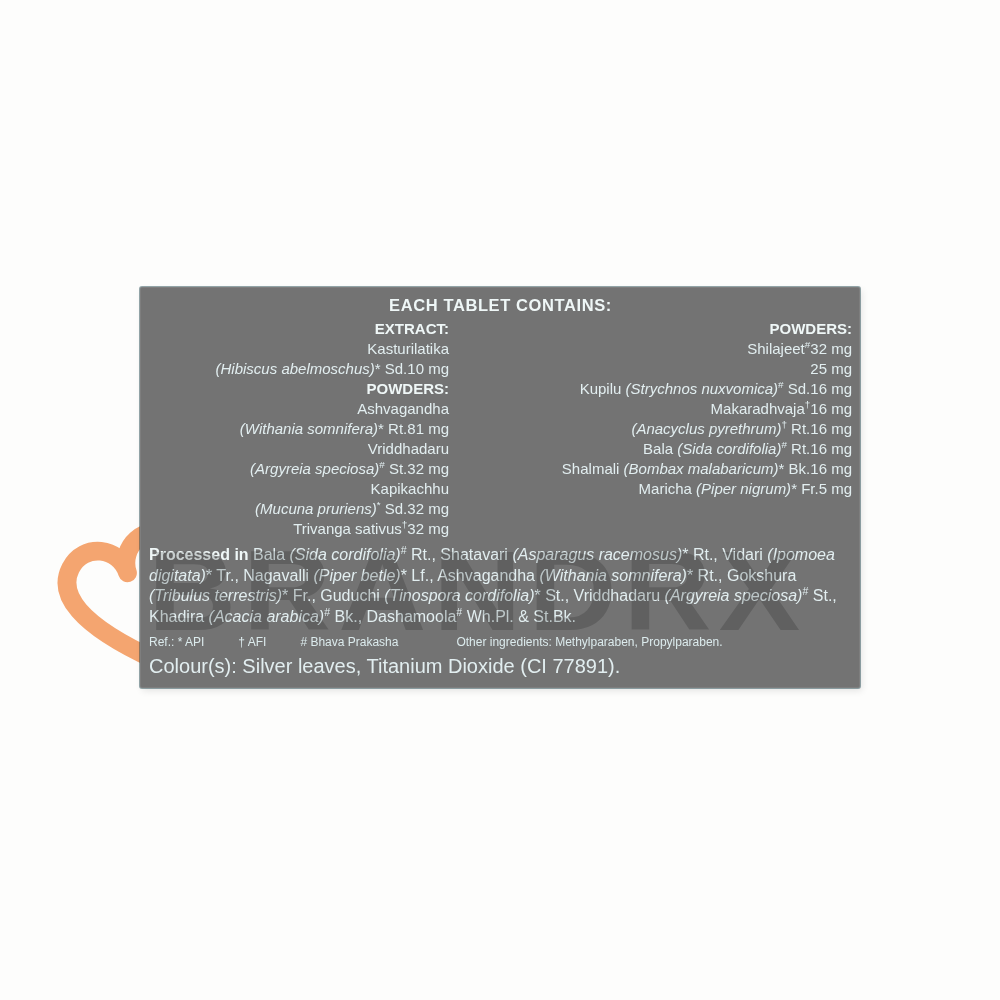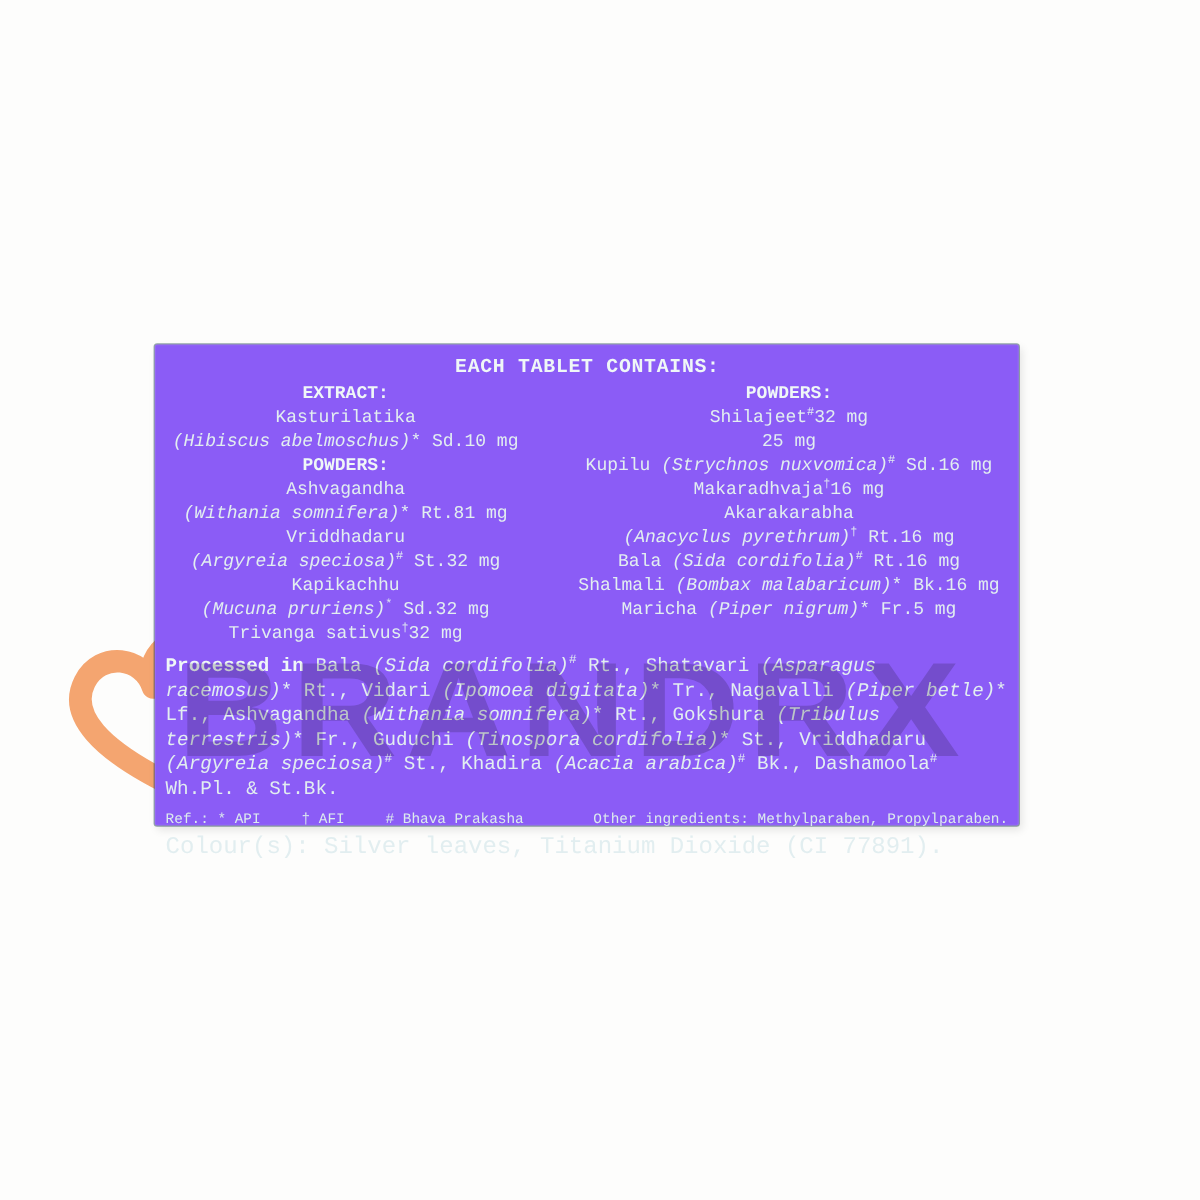--- a/index.html
+++ b/index.html
@@ -6,38 +6,37 @@
   .page {
     position:relative; width:1000px; height:1000px;
     background:#fdfdfc; overflow:hidden;
     font-family:"Liberation Sans", sans-serif;
   }
   .brand-logo {
     position:absolute; left:52px; top:512px; width:170px; height:180px;
     opacity:0.8;
   }
   .ingredients-label {
-    position:absolute; left:129px; top:287px; width:720px; height:401px;
-    background:#8b5cf6;
+    position:absolute; left:140px; top:287px; width:720px; height:401px;
+    background:#737373;
     box-shadow: inset 0 0 0 1px rgba(255,255,255,0.08), 0 0 0 1px rgba(20,60,68,0.45), 2px 3px 7px rgba(0,0,0,0.10);
     border-radius:2px;
     color:#e2eef0;
     box-sizing:border-box;
     padding:8px 8px 0 9px;
     font-size:15px;
-    font-family:Liberation Mono, monospace;
   }
   .label-title {
     text-align:center; font-weight:bold; color:#eff7f7;
     font-size:16.5px; letter-spacing:0.6px; margin:1px 0 4px 0;
   }
   .columns { display:flex; }
   .col-left { width:300px; margin-right:36px; flex:none; }
   .col-right { flex:1; }
-  .row { display:flex; justify-content:center; line-height:20px; white-space:nowrap; }
+  .row { display:flex; justify-content:flex-end; line-height:20px; white-space:nowrap; }
   .row .amt { text-align:right; }
   .b { font-weight:bold; color:#eff7f7; }
   .i { font-style:italic; }
   sup { font-size:0.66em; line-height:0; vertical-align:super; }
   .processed {
     margin-top:6px; line-height:20.5px; font-size:16px; width:702px;
   }
   .ref-line {
     margin-top:7px; font-size:12px; line-height:16px; display:flex; white-space:nowrap;
     color:#dcebed;
@@ -121,23 +120,20 @@
           </div>
           <div class="row">
             <span><span>Kupilu </span><span class="i">(Strychnos nuxvomica)</span><sup>#</sup><span> Sd.</span></span>
             <span class="amt">16 mg</span>
           </div>
           <div class="row">
             <span><span>Makaradhvaja</span><sup>†</sup></span>
             <span class="amt">16 mg</span>
           </div>
           <div class="row">
-            <span><span>Akarakarabha</span></span>
-          </div>
-          <div class="row">
             <span><span class="i">(Anacyclus pyrethrum)</span><sup>†</sup><span> Rt.</span></span>
             <span class="amt">16 mg</span>
           </div>
           <div class="row">
             <span><span>Bala </span><span class="i">(Sida cordifolia)</span><sup>#</sup><span> Rt.</span></span>
             <span class="amt">16 mg</span>
           </div>
           <div class="row">
             <span><span>Shalmali </span><span class="i">(Bombax malabaricum)</span><span>* Bk.</span></span>
             <span class="amt">16 mg</span>

